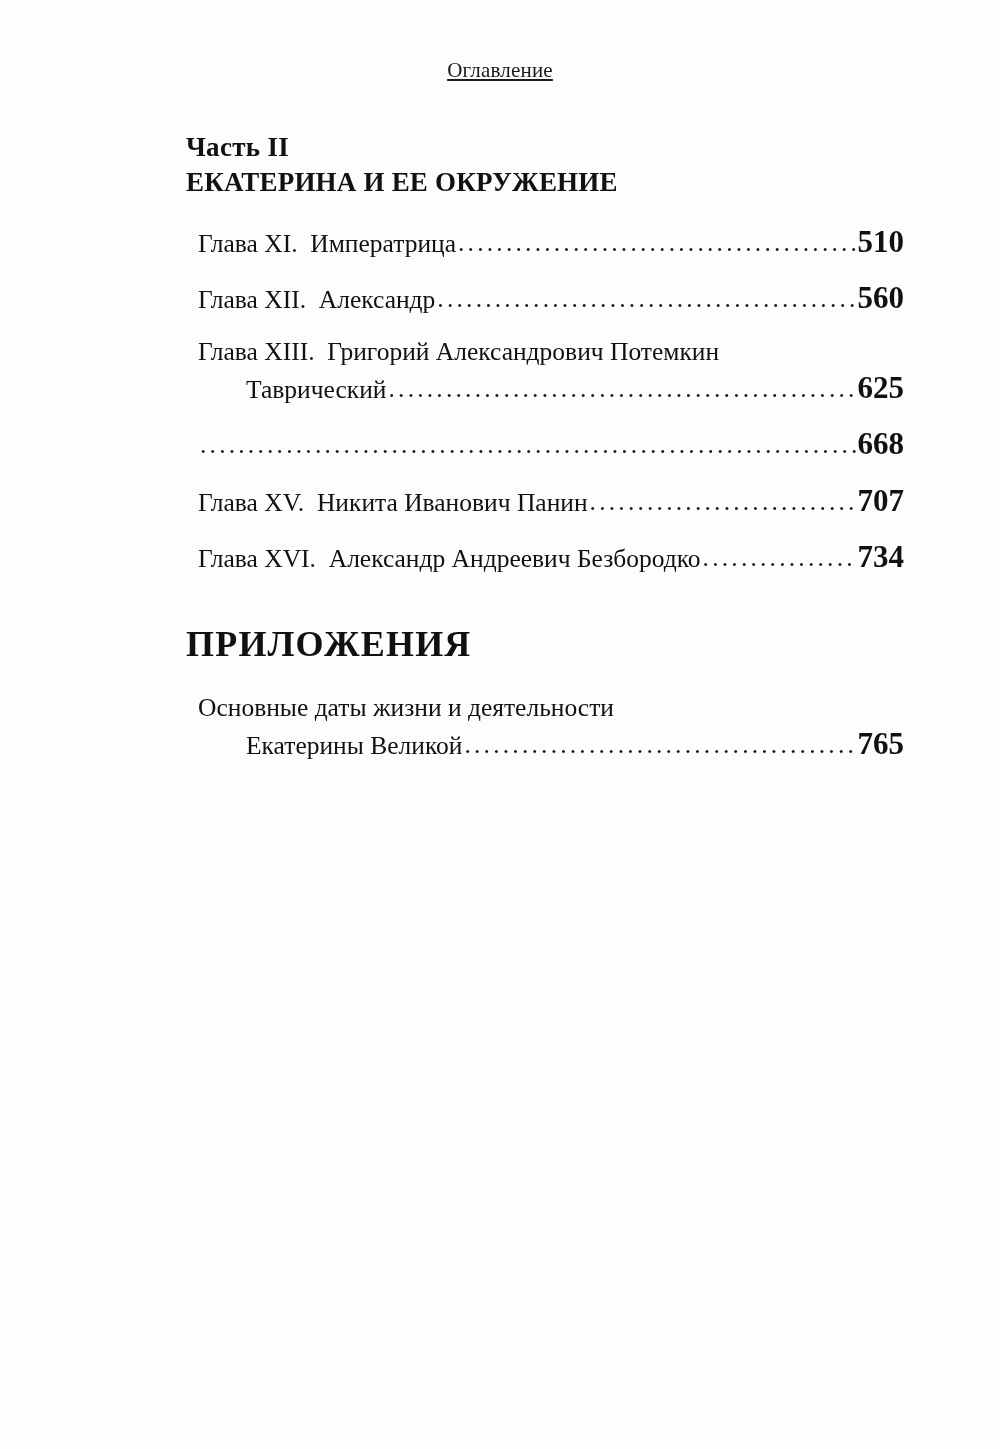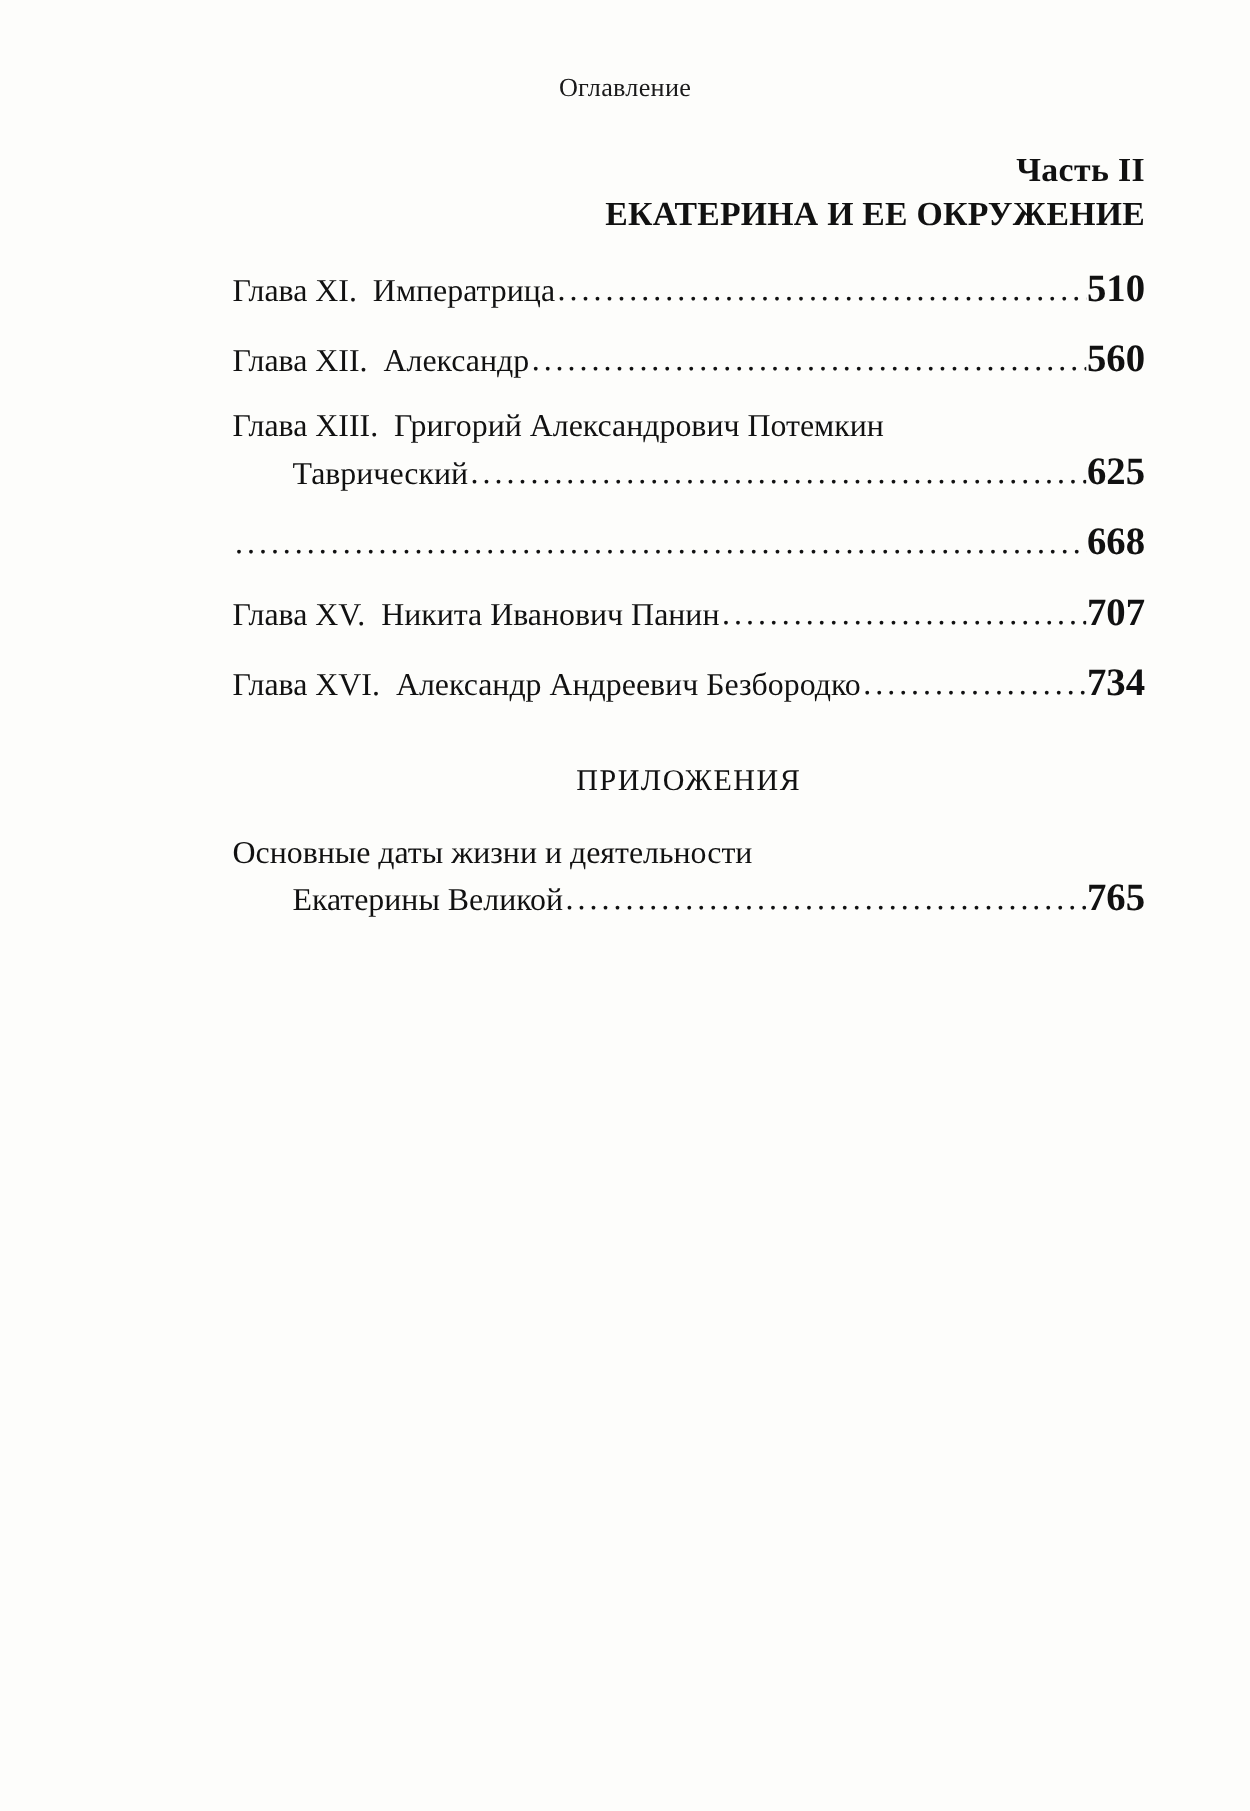--- a/index.html
+++ b/index.html
@@ -22,41 +22,42 @@
   }
   .running-head {
     position: absolute;
     top: 58px;
     left: 0;
     width: 100%;
     text-align: center;
     font-size: 21px;
     letter-spacing: 0.2px;
     color: #1a1a1a;
+    text-decoration: underline;
   }
   .content {
     position: absolute;
     top: 118px;
     left: 186px;
     width: 730px;
   }
   .part-title {
-    text-align: right;
+    text-align: left;
     font-weight: bold;
     font-size: 27px;
     line-height: 1.30;
     letter-spacing: 0.3px;
-    margin: 1px 0 22px 0;
+    margin: 12px 0 22px 0;
   }
   .part-title .line2 {
     display: block;
     letter-spacing: 0.2px;
   }
   .toc-list {
-    margin: 0;
+    margin: 12px;
     padding: 0;
     list-style: none;
   }
   .toc-entry {
     font-size: 25.5px;
     line-height: 1.30;
     margin-bottom: 16px;
     position: relative;
   }
   .toc-row {
@@ -87,23 +88,22 @@
     font-weight: bold;
     white-space: pre;
     font-size: 31px;
   }
   .toc-line2 {
     display: flex;
     align-items: baseline;
     width: 100%;
   }
   .appendix-title {
-    text-align: center;
-    font-weight: normal;
-    font-size: 24px;
+    font-weight: bold;
+    font-size: 36px;
     letter-spacing: 1.2px;
     margin: 46px 0 26px 0;
   }
 </style>
 </head>
 <body>
 
 <div class="page">
 
   <div class="running-head">Оглавление</div>

